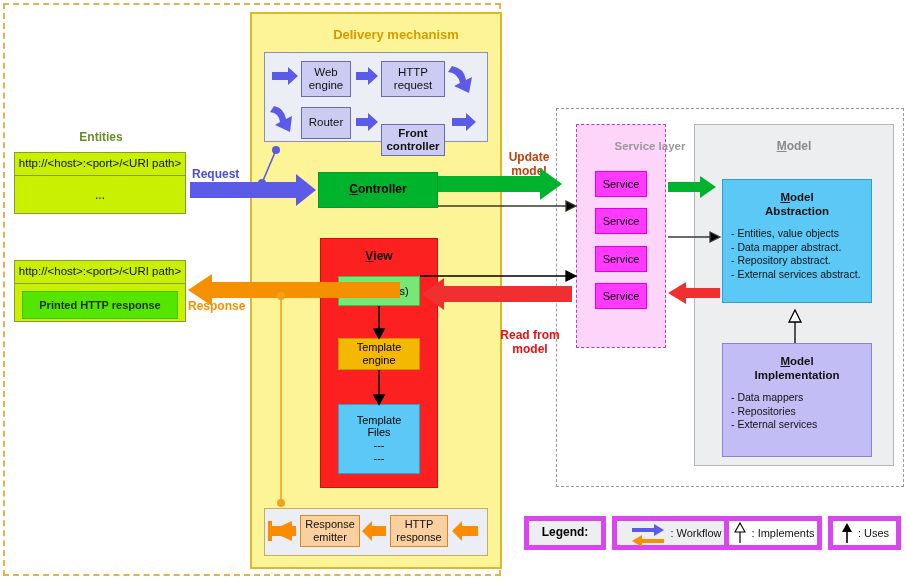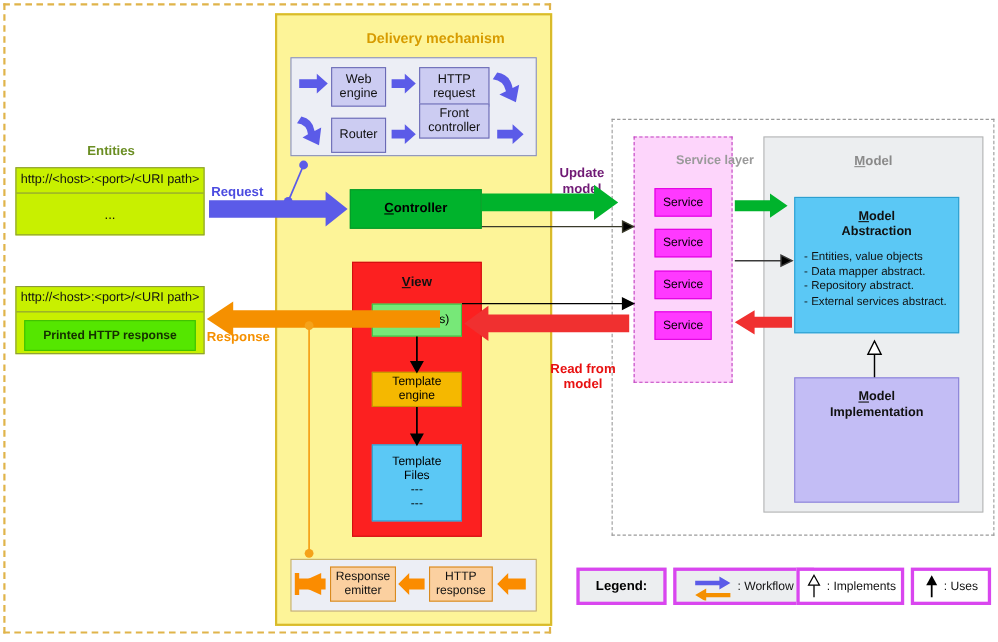--- a/index.html
+++ b/index.html
@@ -23,21 +23,21 @@
                 border:1px solid #3fbf00;font-weight:bold;font-size:11px;color:#153000;}
 
   
   #delivery-box{left:250px;top:12px;width:252px;height:557px;background:#fdf498;border:2px solid #d9bb2a;}
   .delivery-title{left:252px;top:26px;width:288px;height:18px;color:#d79b00;font-weight:bold;font-size:13px;}
   #dm-inner{left:264px;top:52px;width:224px;height:90px;background:#eceef5;border:1px solid #8a8fb5;}
   .dmbox{background:#ccccf2;border:1px solid #6a6ab5;font-size:11.5px;color:#111;}
   #dm-web-server{left:301px;top:61px;width:50px;height:36px;}
   #dm-http-request{left:381px;top:61px;width:64px;height:36px;}
   #dm-router{left:301px;top:107px;width:50px;height:32px;}
-  #dm-front-controller{left:381px;top:94px;width:64px;height:32px;}
+  #dm-front-controller{left:381px;top:124px;width:64px;height:32px;font-weight:bold;}
 
   
   #controller-box{left:318px;top:172px;width:120px;height:36px;background:#00b32c;border:1px solid #089a28;}
   .controller-label{color:#000;font-weight:bold;font-size:12px;}
   #view-box{left:320px;top:238px;width:118px;height:250px;background:#fc2020;border:1px solid #d01010;}
   .view-title{left:320px;top:248px;width:118px;height:18px;color:#111;font-weight:bold;font-size:12px;}
   #view-class{left:338px;top:276px;width:82px;height:30px;background:#77e878;border:1px solid #3fbf42;font-size:11px;}
   #template-engine{left:338px;top:338px;width:82px;height:32px;background:#f5b800;border:1px solid #c79400;font-size:11px;}
   #template-files{left:338px;top:404px;width:82px;height:70px;background:#5bc8f5;border:1px solid #2d9fd0;font-size:11px;}
 
@@ -52,32 +52,32 @@
   .sl-title{left:576px;top:139px;width:90px;height:16px;color:#9a9a9a;font-weight:bold;font-size:11.5px;margin-left:29px;}
   .svc{left:595px;top:0;width:52px;height:26px;background:#ff39ff;border:1px solid #e000e0;font-size:11px;color:#000;}
 
   
   #model-box{left:694px;top:124px;width:200px;height:342px;background:#eceef0;border:1px solid #b5b5b5;}
   .model-title{left:694px;top:139px;width:200px;height:16px;color:#8a8a8a;font-weight:bold;font-size:12px;}
   #model-abstraction{left:722px;top:179px;width:150px;height:124px;background:#5bc8f5;border:1px solid #2d9fd0;}
   #model-implementation{left:722px;top:343px;width:150px;height:114px;background:#c3bdf5;border:1px solid #8a82d8;}
   .mhead{font-weight:bold;font-size:11.5px;text-align:center;color:#111;line-height:1.25;padding-top:10px;}
   .mlist{font-size:10.5px;color:#111;padding:8px 0 0 8px;line-height:1.32;}
-  .lgbox{background:#eceef0;border:3px solid #d946ef;height:34px;}
+  .lgbox{background:#eceef0;border:5px solid #d946ef;height:34px;}
   #legend-label{left:524px;top:516px;width:82px;font-weight:bold;font-size:12px;}
   #legend-workflow{left:612px;top:516px;width:128px;}
   #legend-implements{left:724px;top:516px;width:98px;background:#fff;}
   #legend-uses{left:828px;top:516px;width:73px;background:#fff;}
   .lg-txt{font-size:11px;color:#111;}
 
   
   .lbl{font-weight:bold;font-size:12px;}
   #label-request{left:192px;top:167px;width:64px;color:#4b4be0;}
   #label-response{left:188px;top:299px;width:68px;color:#f59000;}
-  #label-update-model{left:494px;top:150px;width:70px;color:#701a75;text-align:center;line-height:1.2;}
+  #label-update-model{left:494px;top:150px;width:70px;color:#c2410c;text-align:center;line-height:1.2;}
   #label-read-from-model{left:490px;top:300px;width:80px;color:#e81010;text-align:center;line-height:1.2;margin-top:28px;}
 
   
   .u1{text-decoration:underline;}
   svg{position:absolute;left:0;top:0;width:907px;height:584px;pointer-events:none;}
 </style>
 </head>
 <body>
 
 <div class="abs" id="client-region"></div>
@@ -183,20 +183,25 @@
     <div>- Data mapper abstract.</div>
     <div>- Repository abstract.</div>
     <div>- External services abstract.</div>
   </div>
 </div>
 
 <div class="abs" id="model-implementation">
   <div class="mhead">
     <div><span class="u1">M</span>odel</div>
     <div>Implementation</div>
+  </div>
+  <div class="mlist">
+    <div>- Data mappers</div>
+    <div>- Repositories</div>
+    <div>- External services</div>
   </div>
 </div>
 
 <div class="abs lbl" id="label-request">Request</div>
 <div class="abs lbl" id="label-response">Response</div>
 <div class="abs lbl" id="label-update-model">
   <div>Update</div>
   <div>model</div>
 </div>
 <div class="abs lbl" id="label-read-from-model">

